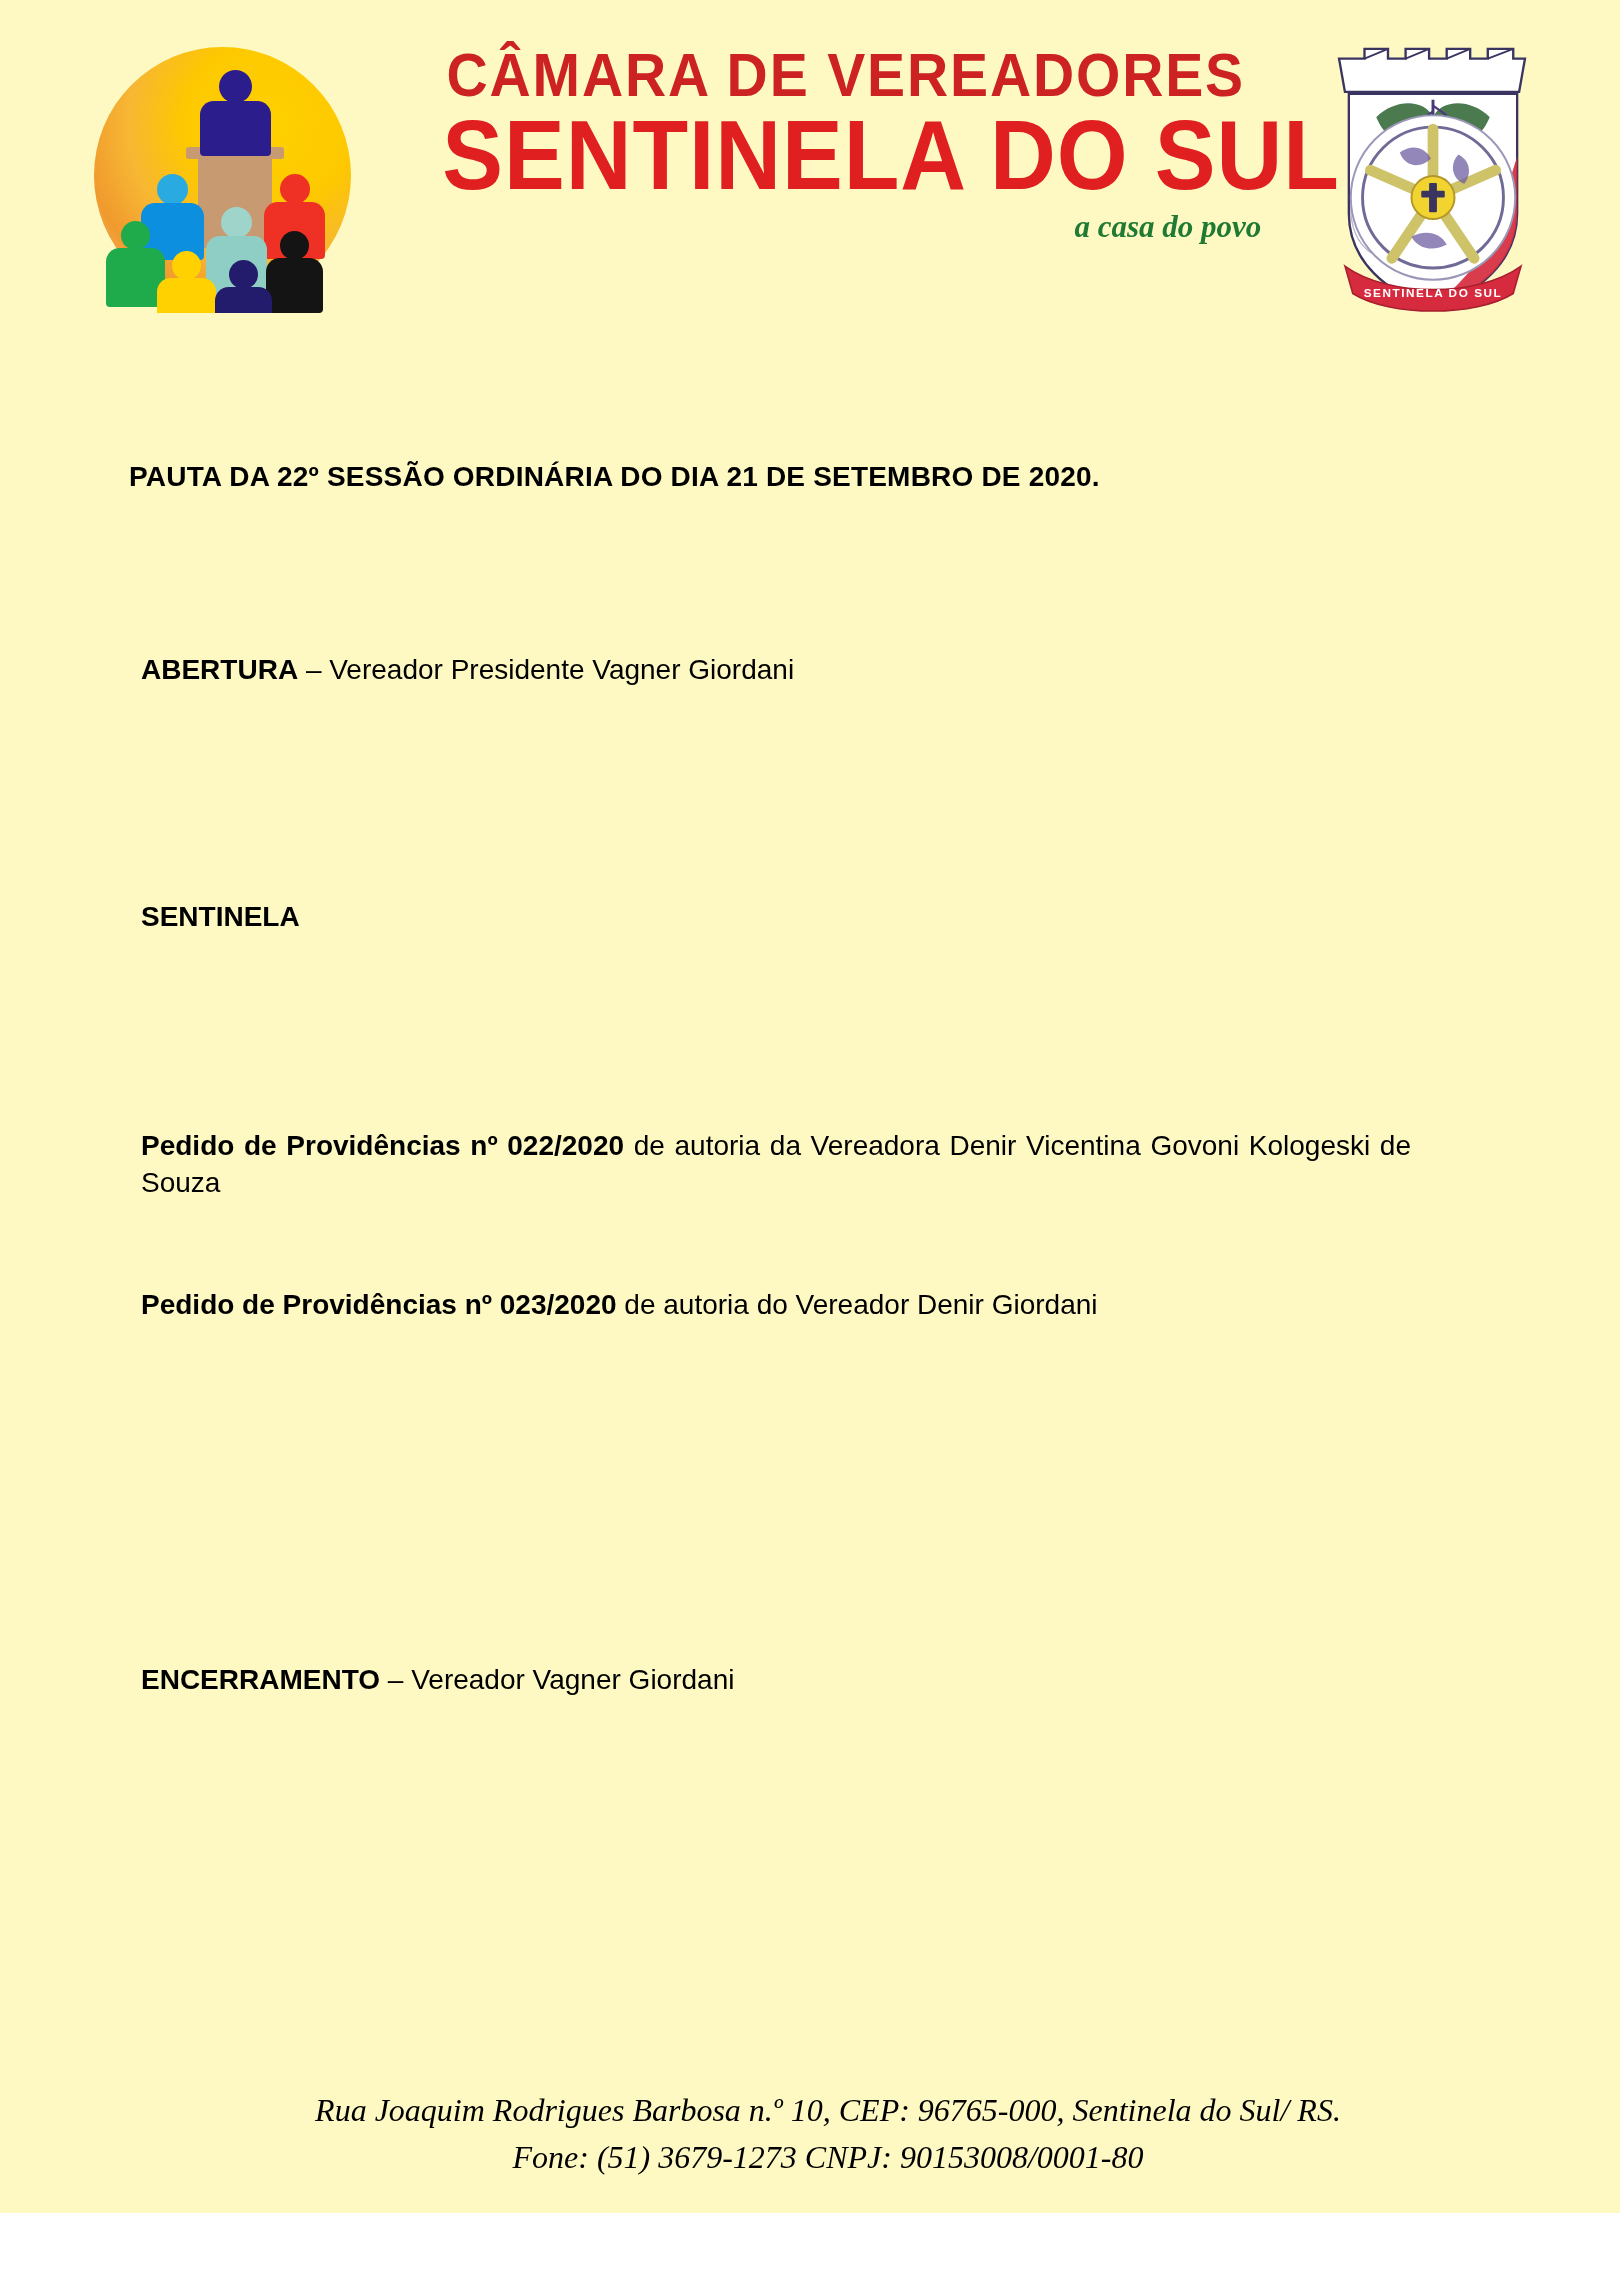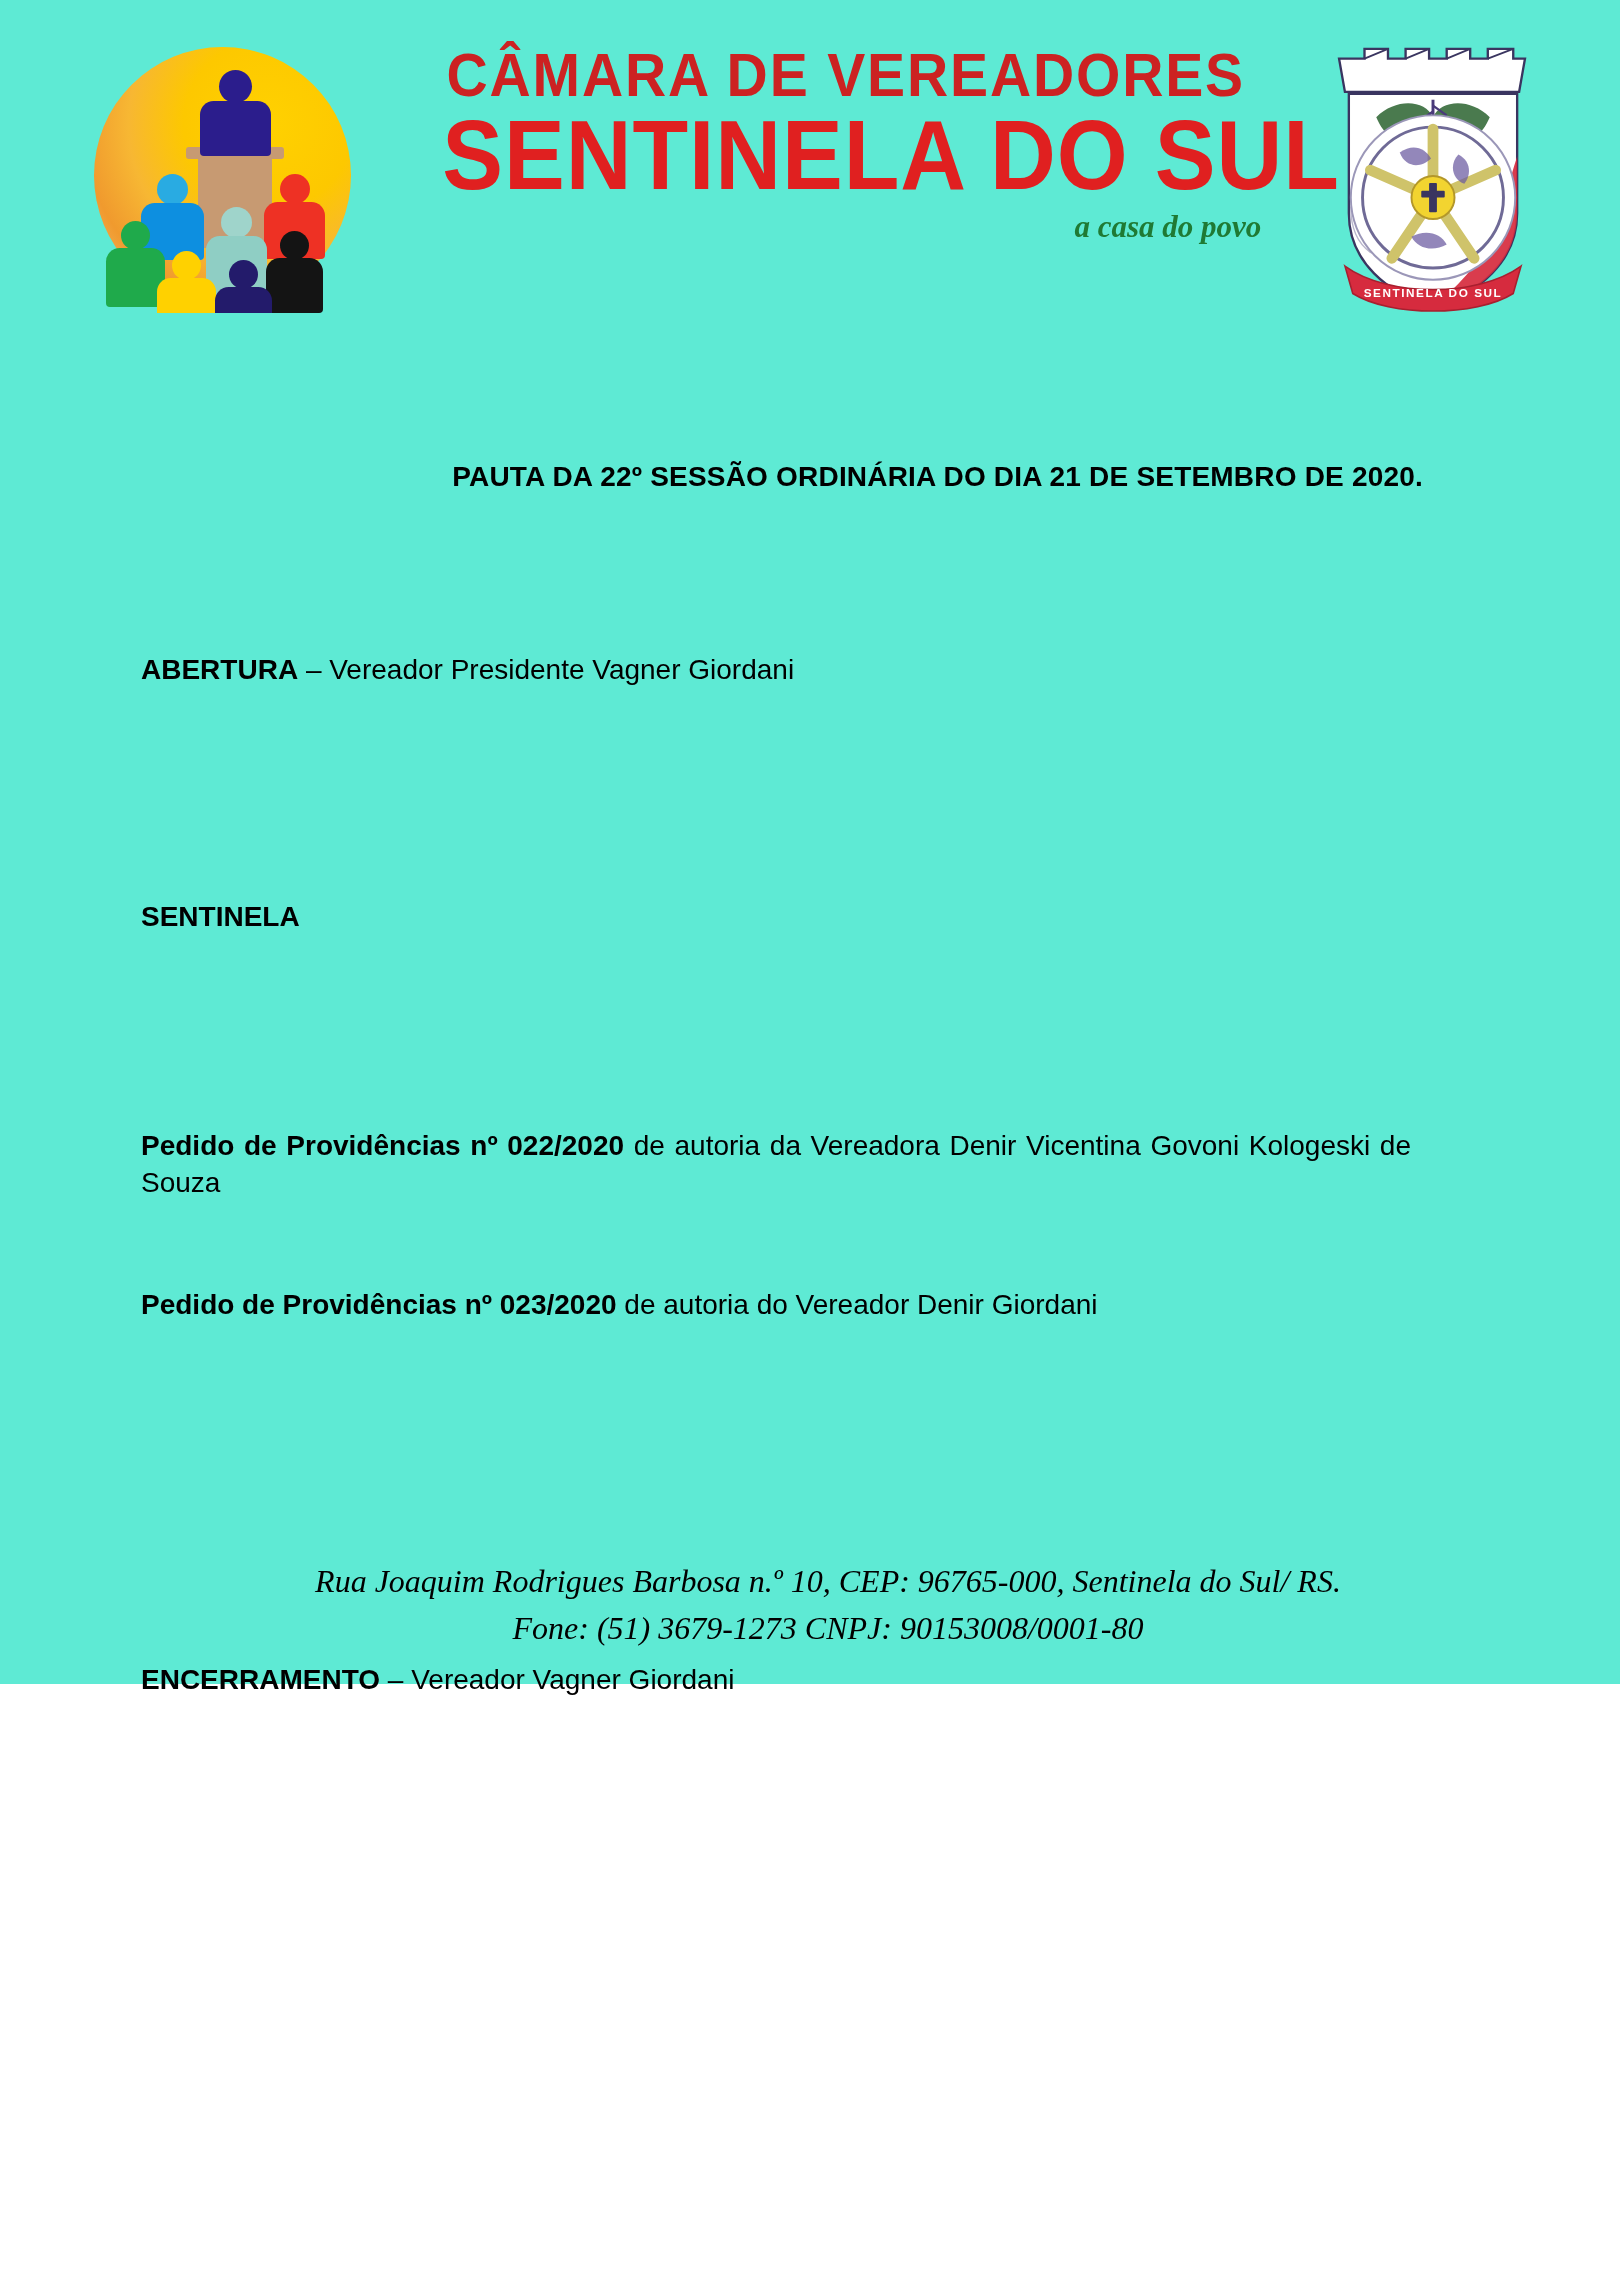--- a/index.html
+++ b/index.html
@@ -13,22 +13,22 @@
     height: 2293px;
     font-family: "Liberation Sans", sans-serif;
     color: #000000;
     position: relative;
     overflow: hidden;
   }
 
   .page {
     position: relative;
     width: 1620px;
-    height: 1684px;
-    background: #5eead4;
+    height: 2213px;
+    background: #fef9c3;
     box-sizing: border-box;
   }
 
   
   .letterhead {
     position: absolute;
     left: 0;
     top: 0;
     width: 1620px;
     height: 372px;
@@ -132,21 +132,21 @@
   .content {
     position: absolute;
     left: 129px;
     top: 461px;
     width: 1294px;
   }
 
   .doc-title {
     font-size: 28px;
     font-weight: bold;
-    text-align: right;
+    text-align: left;
     letter-spacing: 0.2px;
     margin: 0;
     padding: 0;
   }
 
   .para {
     font-size: 28px;
     line-height: 1.32;
     margin: 12px;
     text-align: justify;

